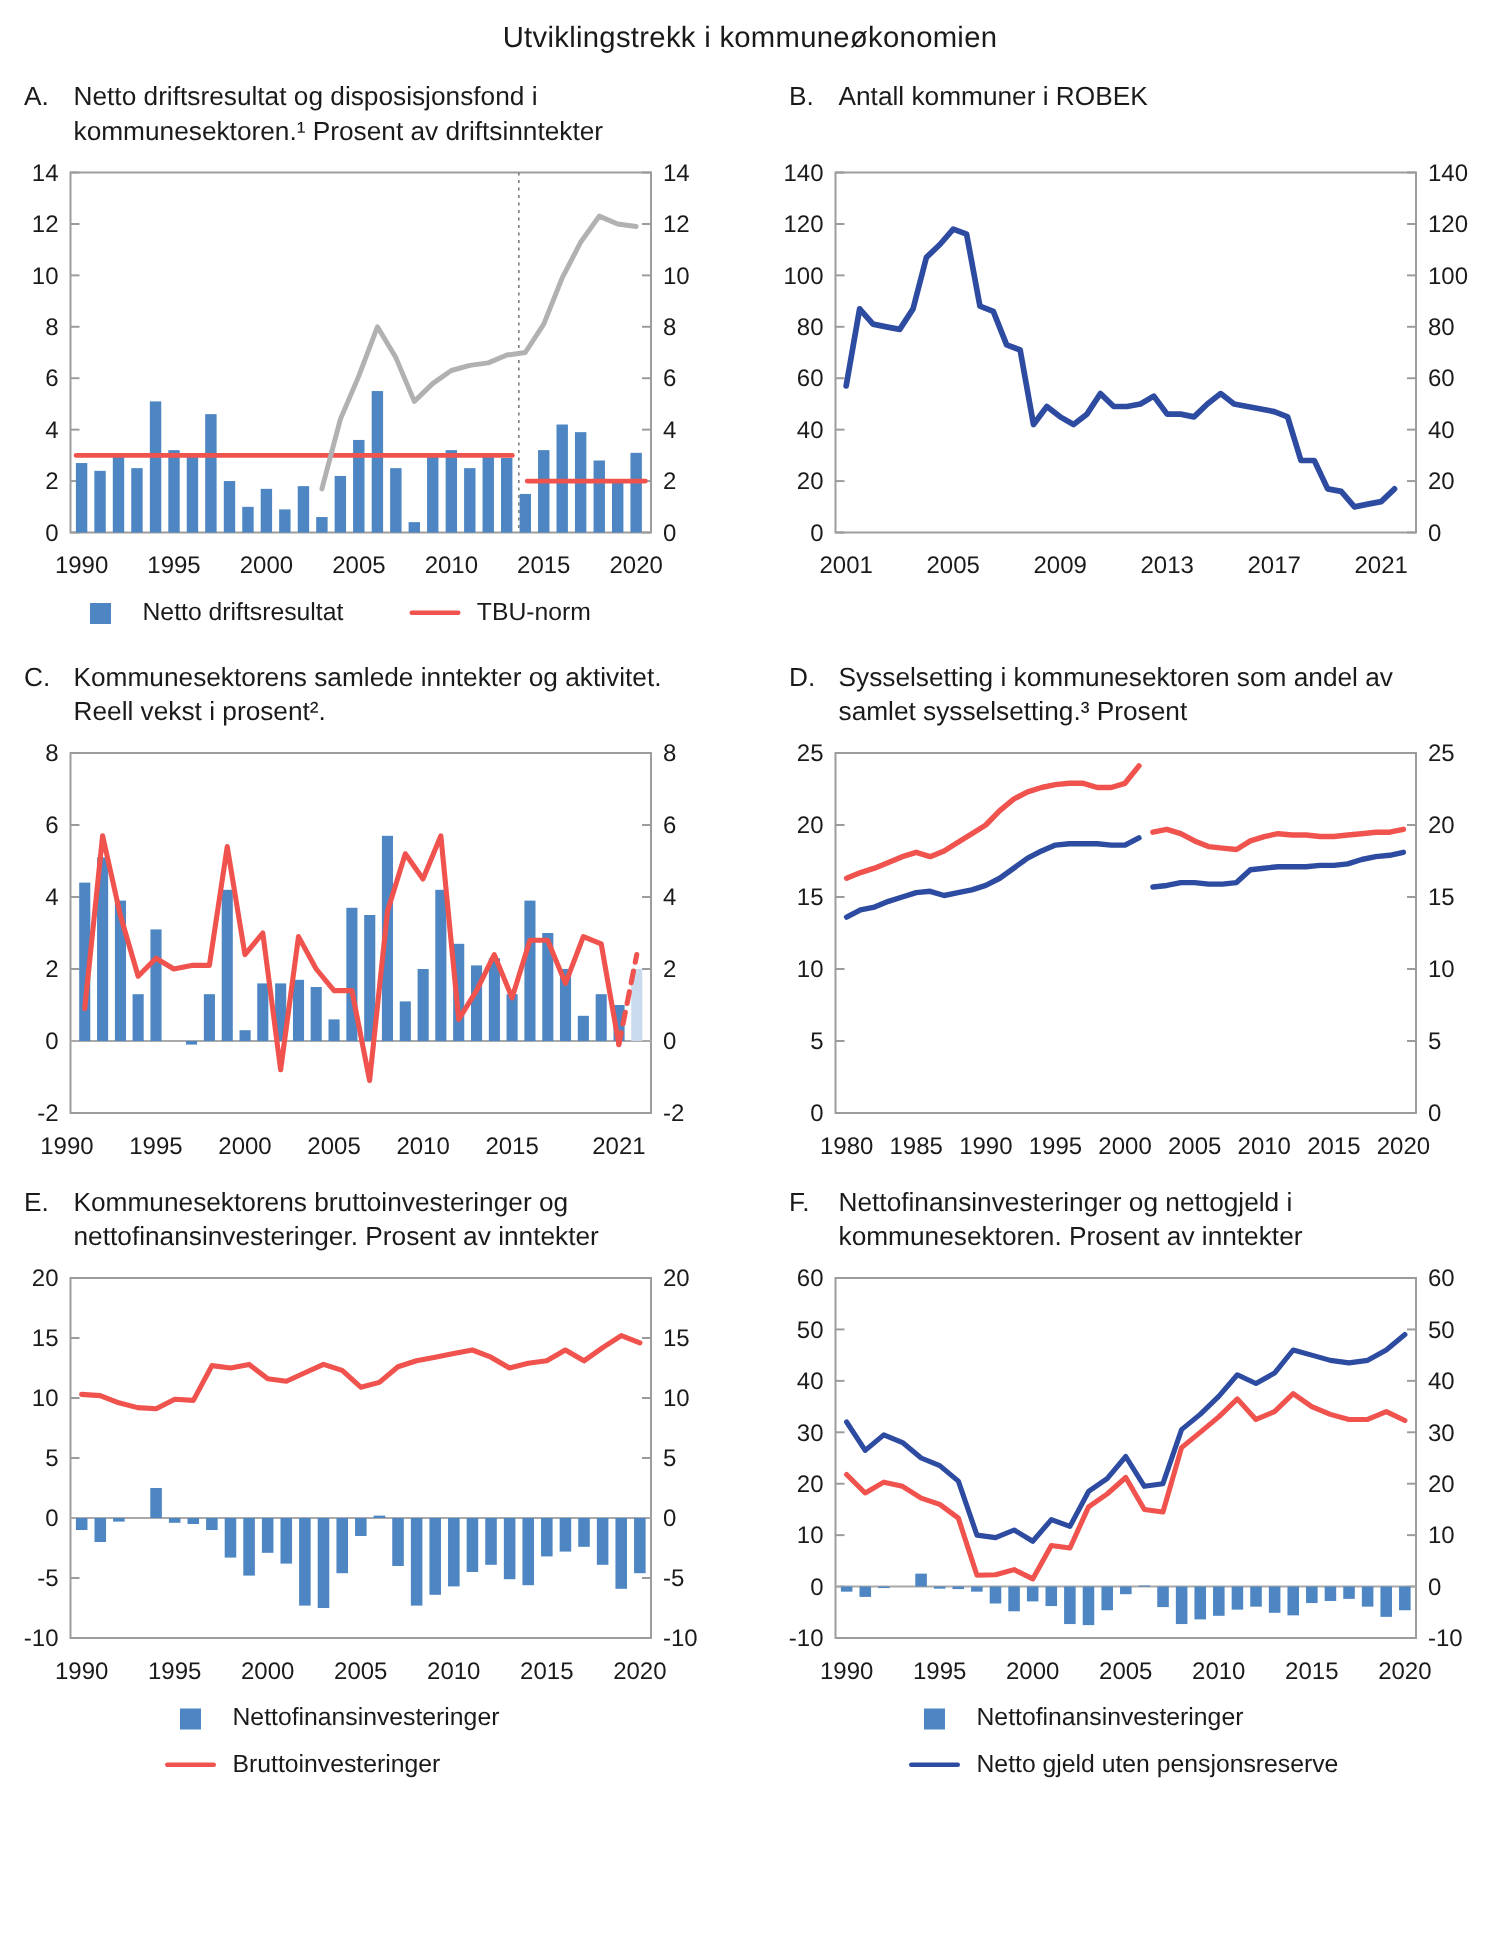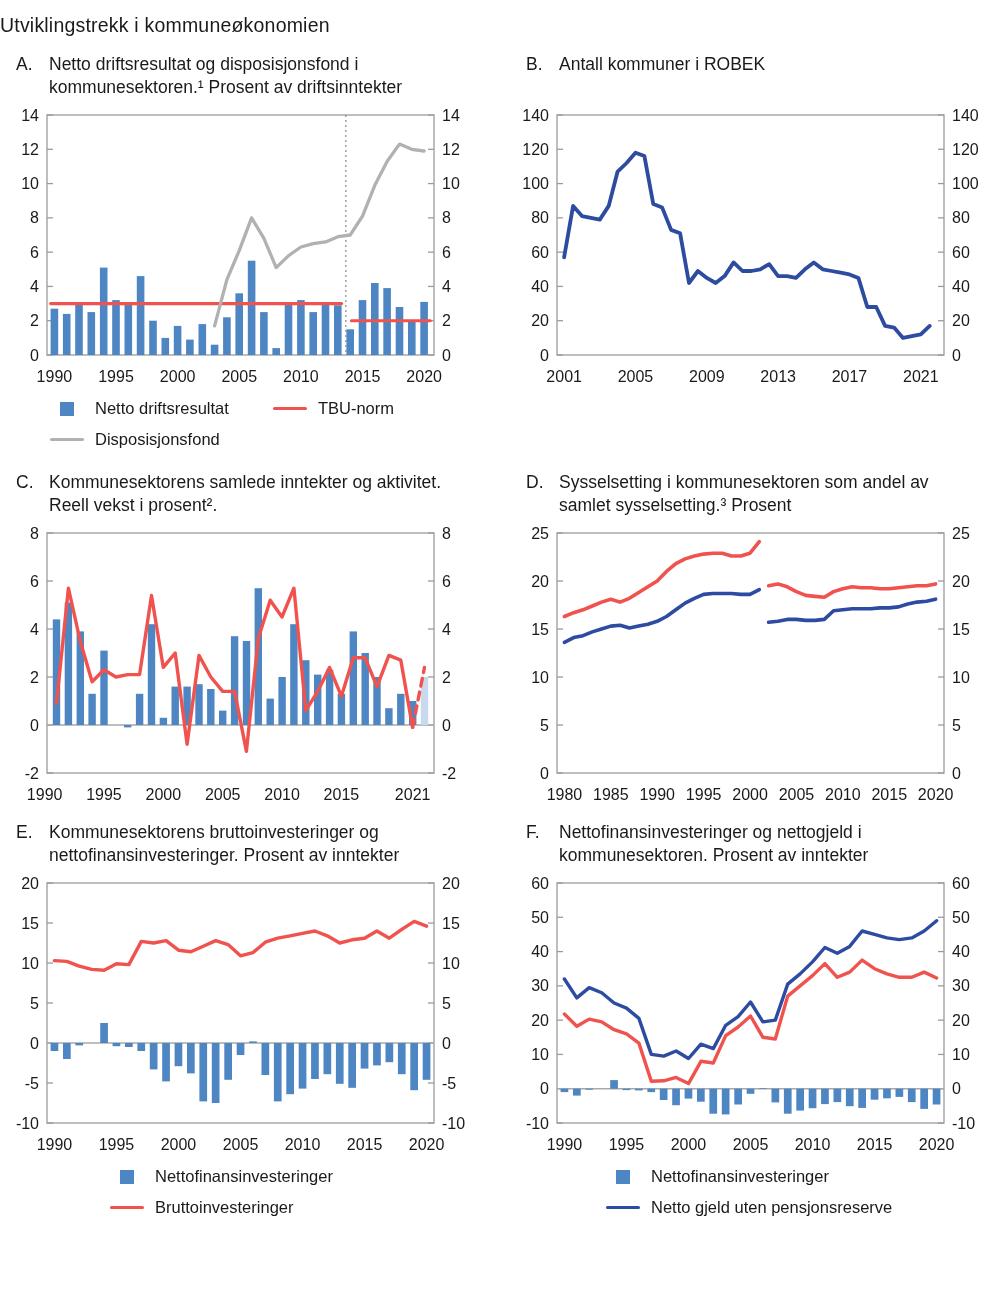--- a/index.html
+++ b/index.html
@@ -1,16 +1,16 @@
 <!DOCTYPE html>
 <html><head>
 <meta charset="utf-8">
 <style>
   html,body{margin:0;padding:0;background:#ffffff;width:1000px;font-family:"Liberation Sans","DejaVu Sans",sans-serif;color:#1a1a1a;overflow:hidden;}
-  h1{font-size:19.5px;font-weight:400;text-align:left;margin:14px 0 10px 0;letter-spacing:.2px;}
+  h1{font-size:19.5px;font-weight:400;text-align:center;margin:14px 0 10px 0;letter-spacing:.2px;}
   .grid{display:grid;grid-template-columns:1fr 1fr;column-gap:46px;row-gap:10px;padding:6px 16px 0 10px;}
   .panel{min-width:0;}
   .ptitle{display:flex;gap:9px;font-size:17.5px;font-weight:400;line-height:1.32;margin:0 0 4px 6px;min-height:50px;max-width:452px;}
   .pletter{flex:0 0 24px;}
   .ptext{flex:1;}
   svg.chart{display:block;}
   svg text.tick{font-family:"Liberation Sans","DejaVu Sans",sans-serif;font-size:16px;fill:#1a1a1a;}
   .legend{margin-top:6px;}
   .legend .lrow{display:flex;gap:44px;margin-bottom:12px;}
   .legend.center .lrow{justify-content:center;}
@@ -122,28 +122,20 @@
               </span>
               <span>Netto driftsresultat</span>
             </span>
             <span class="litem">
               <span class="swcol">
                 <span class="ln" style="background: rgb(240, 83, 78);"></span>
               </span>
               <span>TBU-norm</span>
             </span>
           </div>
-          <div class="lrow">
-            <span class="litem">
-              <span class="swcol">
-                <span class="ln" style="background: rgb(177, 177, 177);"></span>
-              </span>
-              <span>Disposisjonsfond</span>
-            </span>
-          </div>
         </div>
     </section>
 
     <section class="panel">
       <h2 class="ptitle">
           <span class="pletter">B.</span>
           <span class="ptext">Antall kommuner i ROBEK</span>
         </h2>
       <svg class="chart" width="460" height="286" viewBox="0 0 460 286">
           <rect x="37" y="8" width="387" height="240" fill="none" stroke="#9b9b9b" stroke-width="1.3"></rect>

